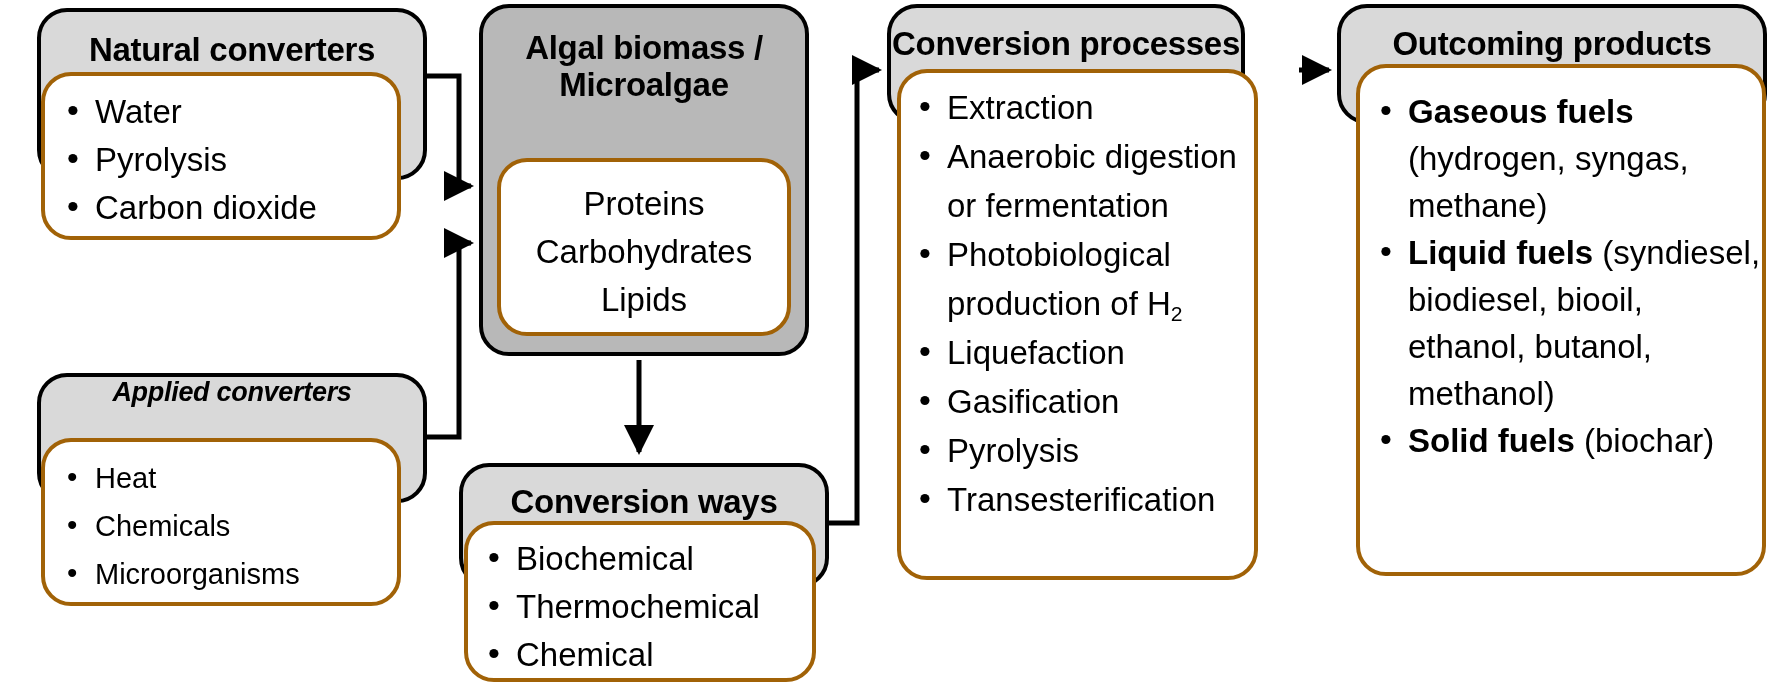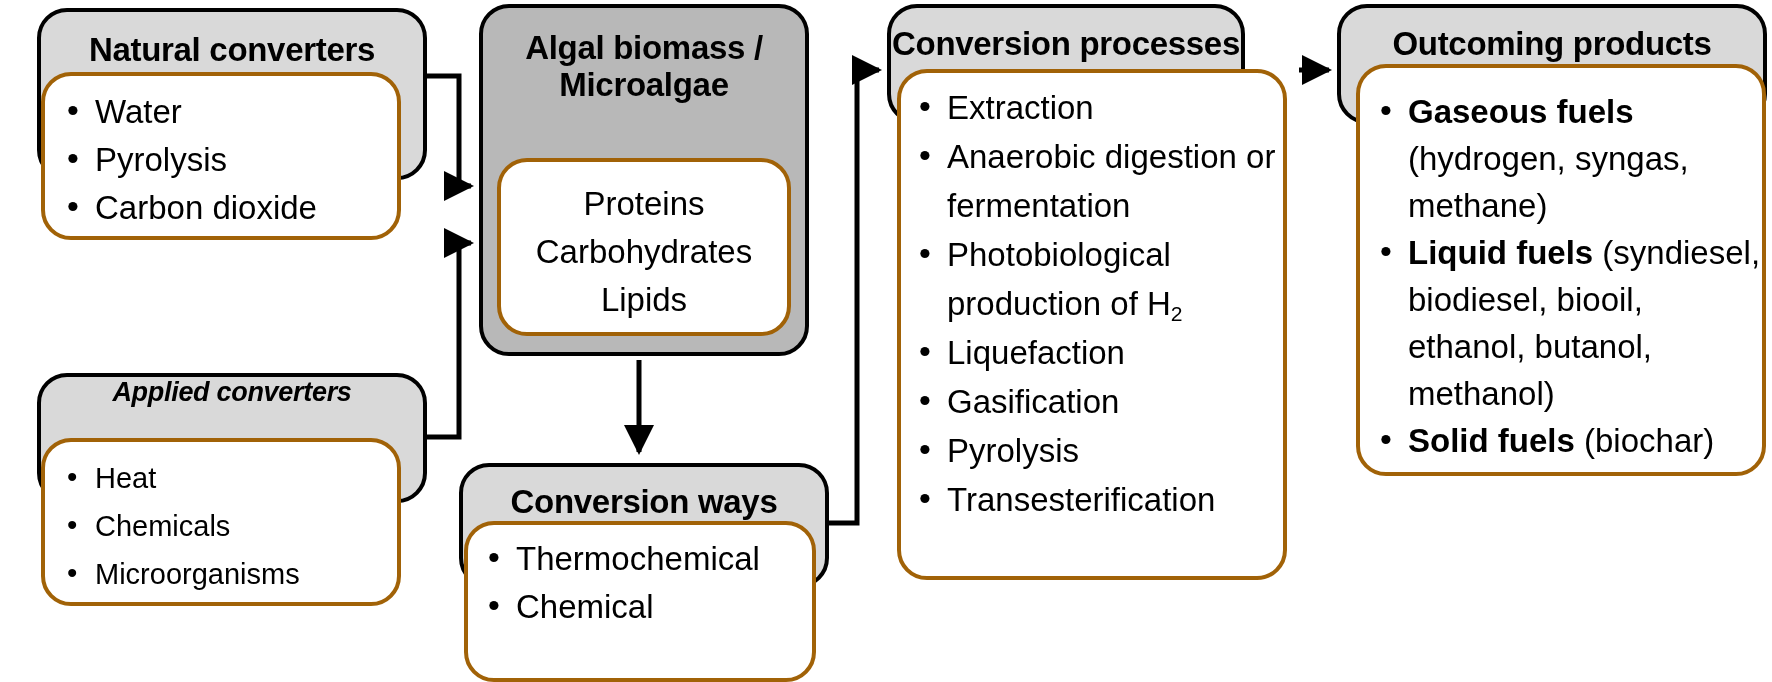--- a/index.html
+++ b/index.html
@@ -108,27 +108,27 @@
 
   
   #cw-head    { left: 440px; top: 463px; width: 370px; height: 125px; }
   #cw-head .headtitle { top: 17px; font-size: 33px; }
   #cw-box     { left: 445px; top: 521px; width: 352px; height: 161px; }
   #cw-box .bullets { margin: 10px 0 0 14px; font-size: 33px; line-height: 48px; }
 
   
   #cp-head    { left: 868px; top: 4px;   width: 358px; height: 120px; }
   #cp-head .headtitle { top: 18px; font-size: 33px; }
-  #cp-box     { left: 878px; top: 69px;  width: 390px; height: 511px; }
+  #cp-box     { left: 878px; top: 69px;  width: 361px; height: 511px; }
   #cp-box .bullets { margin: 10px 0 0 12px; font-size: 33px; line-height: 49px; }
 
   
   #op-head    { left: 1318px; top: 4px;  width: 430px; height: 120px; }
   #op-head .headtitle { top: 18px; font-size: 33px; }
-  #op-box     { left: 1337px; top: 64px; width: 410px; height: 412px; }
+  #op-box     { left: 1337px; top: 64px; width: 410px; height: 512px; }
   #op-box .bullets { margin: 20px 0 0 14px; font-size: 33px; line-height: 47px; }
 </style>
 </head>
 <body>
 
 <div id="canvas">
 
   <svg id="wires" viewBox="0 0 1772 682" width="1772" height="682">
     <defs>
       <marker id="ah" viewBox="0 0 10 10" refX="9" refY="5" markerWidth="6" markerHeight="6" orient="auto-start-reverse">
@@ -181,20 +181,21 @@
       <li>Carbohydrates</li>
       <li>Lipids</li>
     </ul>
   </div>
 
   <div class="grayhead" id="cw-head">
     <div class="headtitle">Conversion ways</div>
   </div>
   <div class="whitebox" id="cw-box">
     <ul class="bullets">
+      <li>Biochemical</li>
       <li>Thermochemical</li>
       <li>Chemical</li>
     </ul>
   </div>
 
   <div class="grayhead" id="cp-head">
     <div class="headtitle">Conversion processes</div>
   </div>
   <div class="whitebox" id="cp-box">
     <ul class="bullets">

